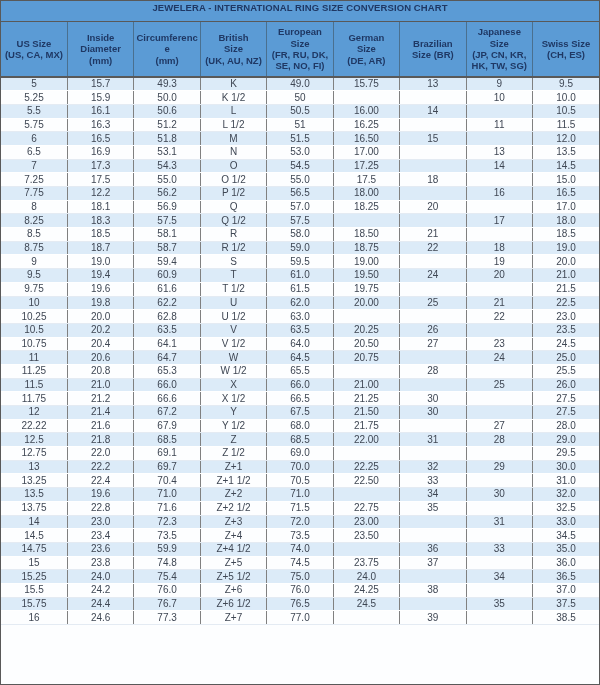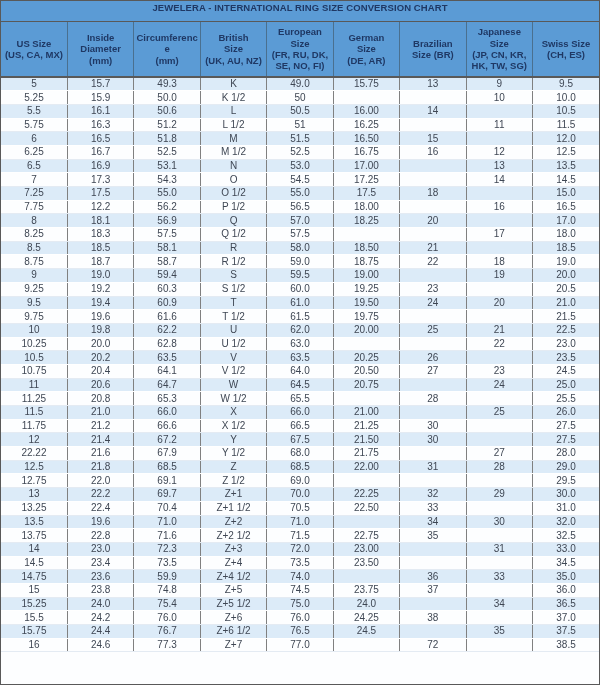--- a/index.html
+++ b/index.html
@@ -154,31 +154,20 @@
           <td>16.5</td>
           <td>51.8</td>
           <td>M</td>
           <td>51.5</td>
           <td>16.50</td>
           <td>15</td>
           <td></td>
           <td>12.0</td>
         </tr>
         <tr>
-          <td>6.25</td>
-          <td>16.7</td>
-          <td>52.5</td>
-          <td>M 1/2</td>
-          <td>52.5</td>
-          <td>16.75</td>
-          <td>16</td>
-          <td>12</td>
-          <td>12.5</td>
-        </tr>
-        <tr>
           <td>6.5</td>
           <td>16.9</td>
           <td>53.1</td>
           <td>N</td>
           <td>53.0</td>
           <td>17.00</td>
           <td></td>
           <td>13</td>
           <td>13.5</td>
         </tr>
@@ -264,31 +253,20 @@
           <td>19.0</td>
           <td>59.4</td>
           <td>S</td>
           <td>59.5</td>
           <td>19.00</td>
           <td></td>
           <td>19</td>
           <td>20.0</td>
         </tr>
         <tr>
-          <td>9.25</td>
-          <td>19.2</td>
-          <td>60.3</td>
-          <td>S 1/2</td>
-          <td>60.0</td>
-          <td>19.25</td>
-          <td>23</td>
-          <td></td>
-          <td>20.5</td>
-        </tr>
-        <tr>
           <td>9.5</td>
           <td>19.4</td>
           <td>60.9</td>
           <td>T</td>
           <td>61.0</td>
           <td>19.50</td>
           <td>24</td>
           <td>20</td>
           <td>21.0</td>
         </tr>
@@ -556,19 +534,19 @@
           <td>35</td>
           <td>37.5</td>
         </tr>
         <tr>
           <td>16</td>
           <td>24.6</td>
           <td>77.3</td>
           <td>Z+7</td>
           <td>77.0</td>
           <td></td>
-          <td>72</td>
+          <td>39</td>
           <td></td>
           <td>38.5</td>
         </tr>
       </tbody>
   </table>
 </div>
 
 </body></html>

